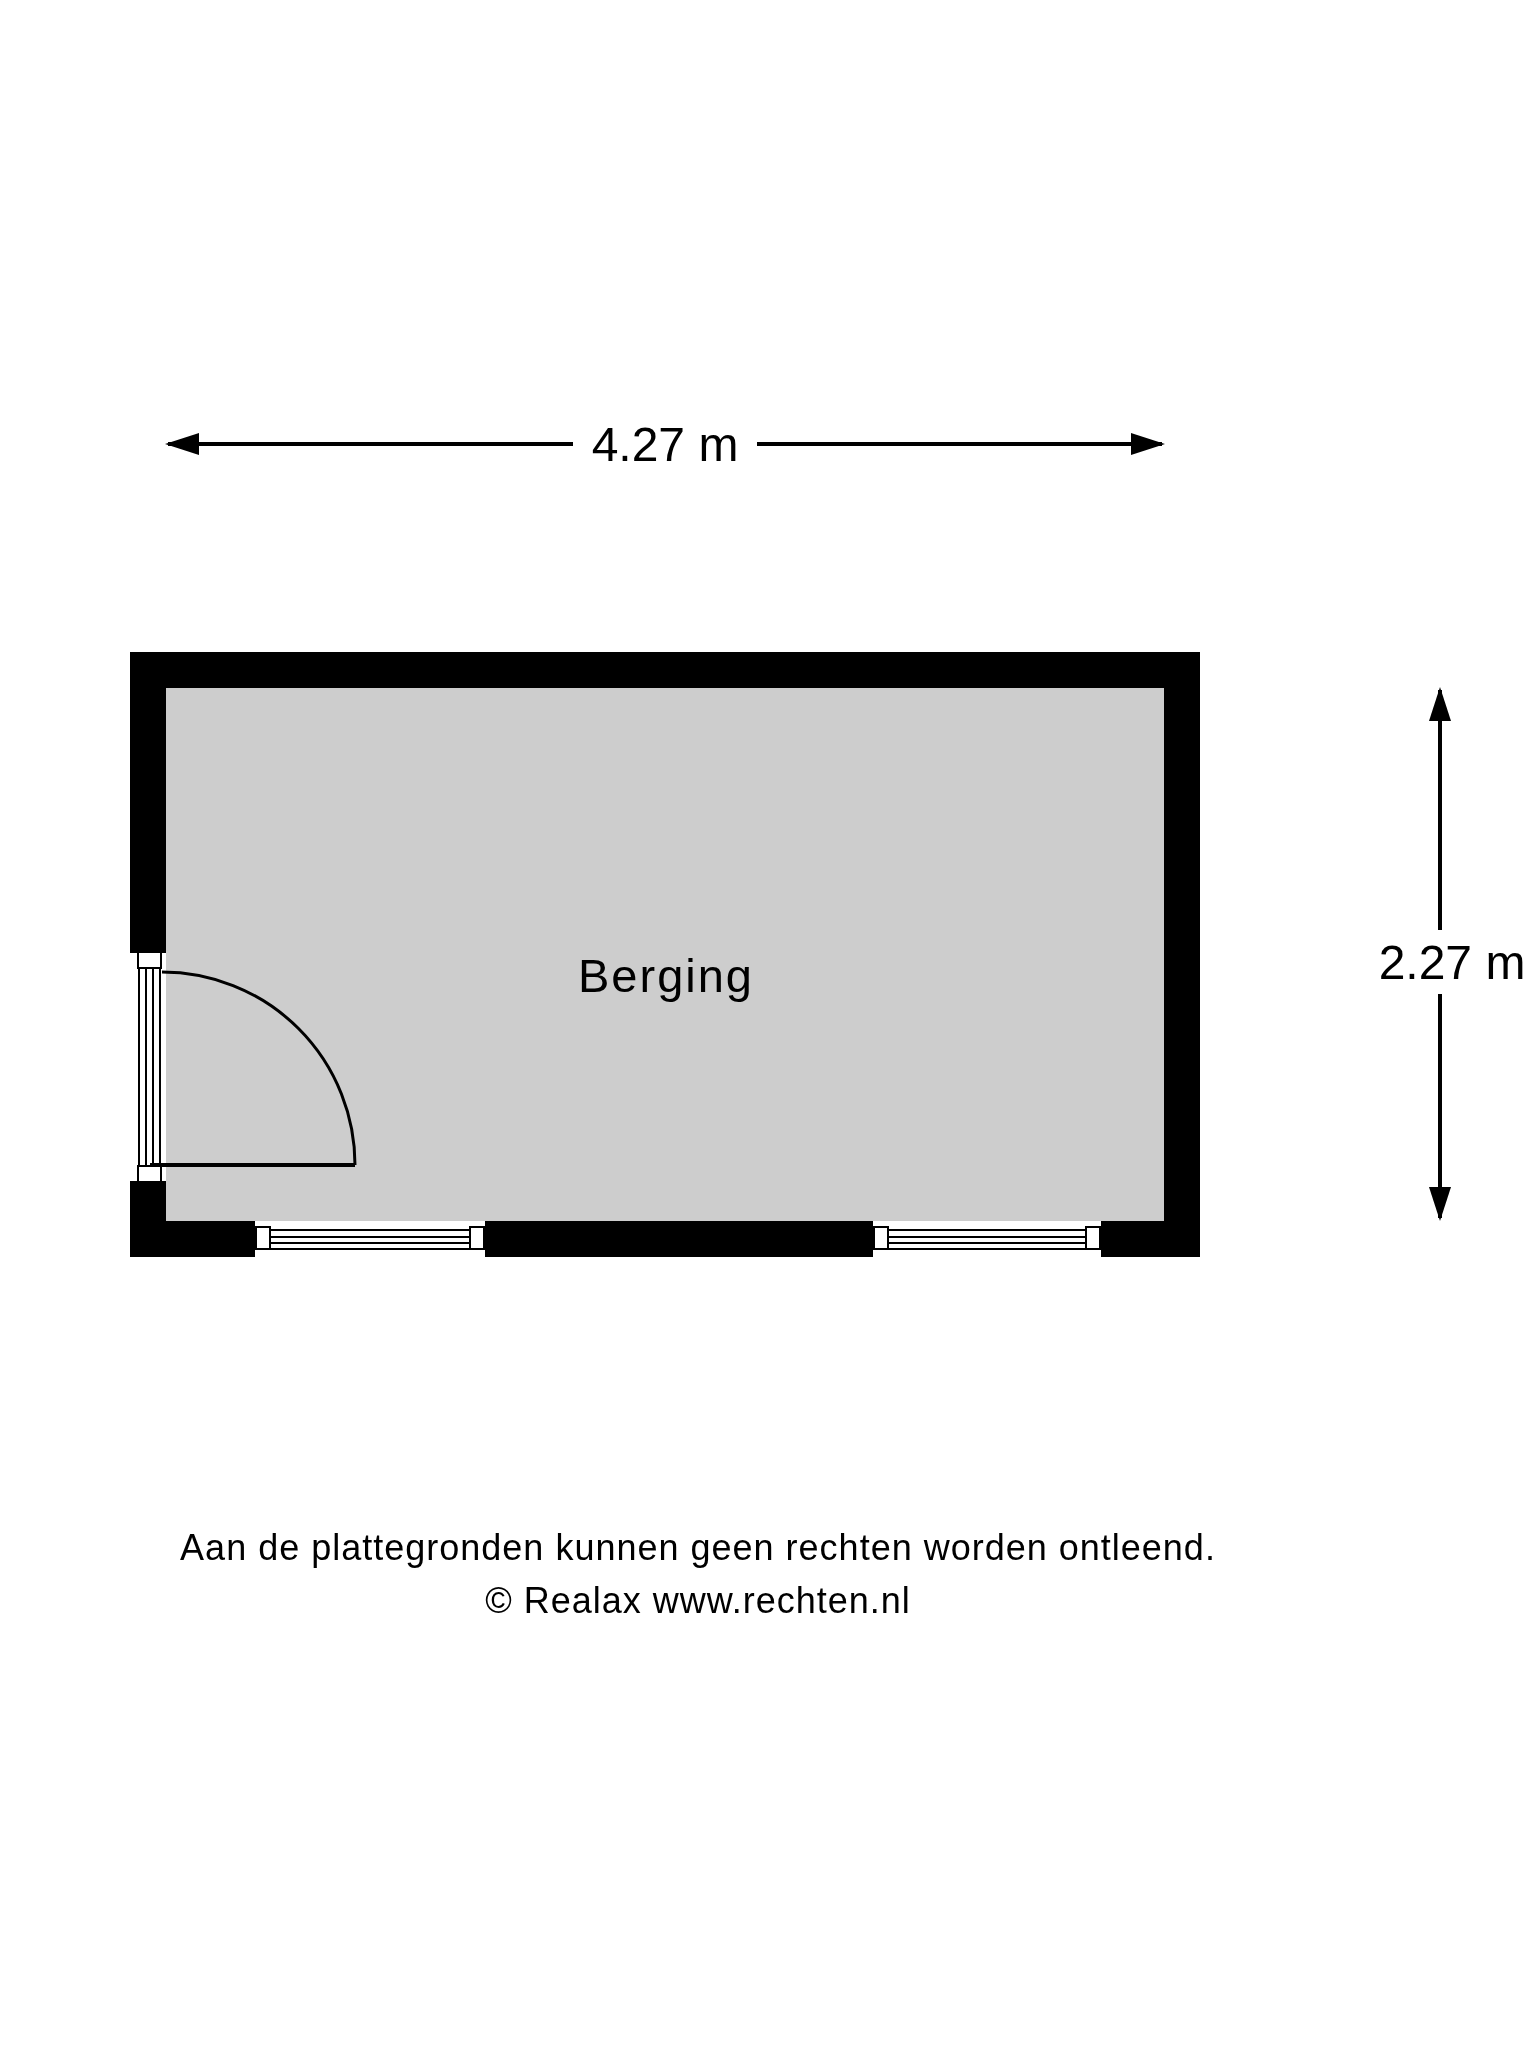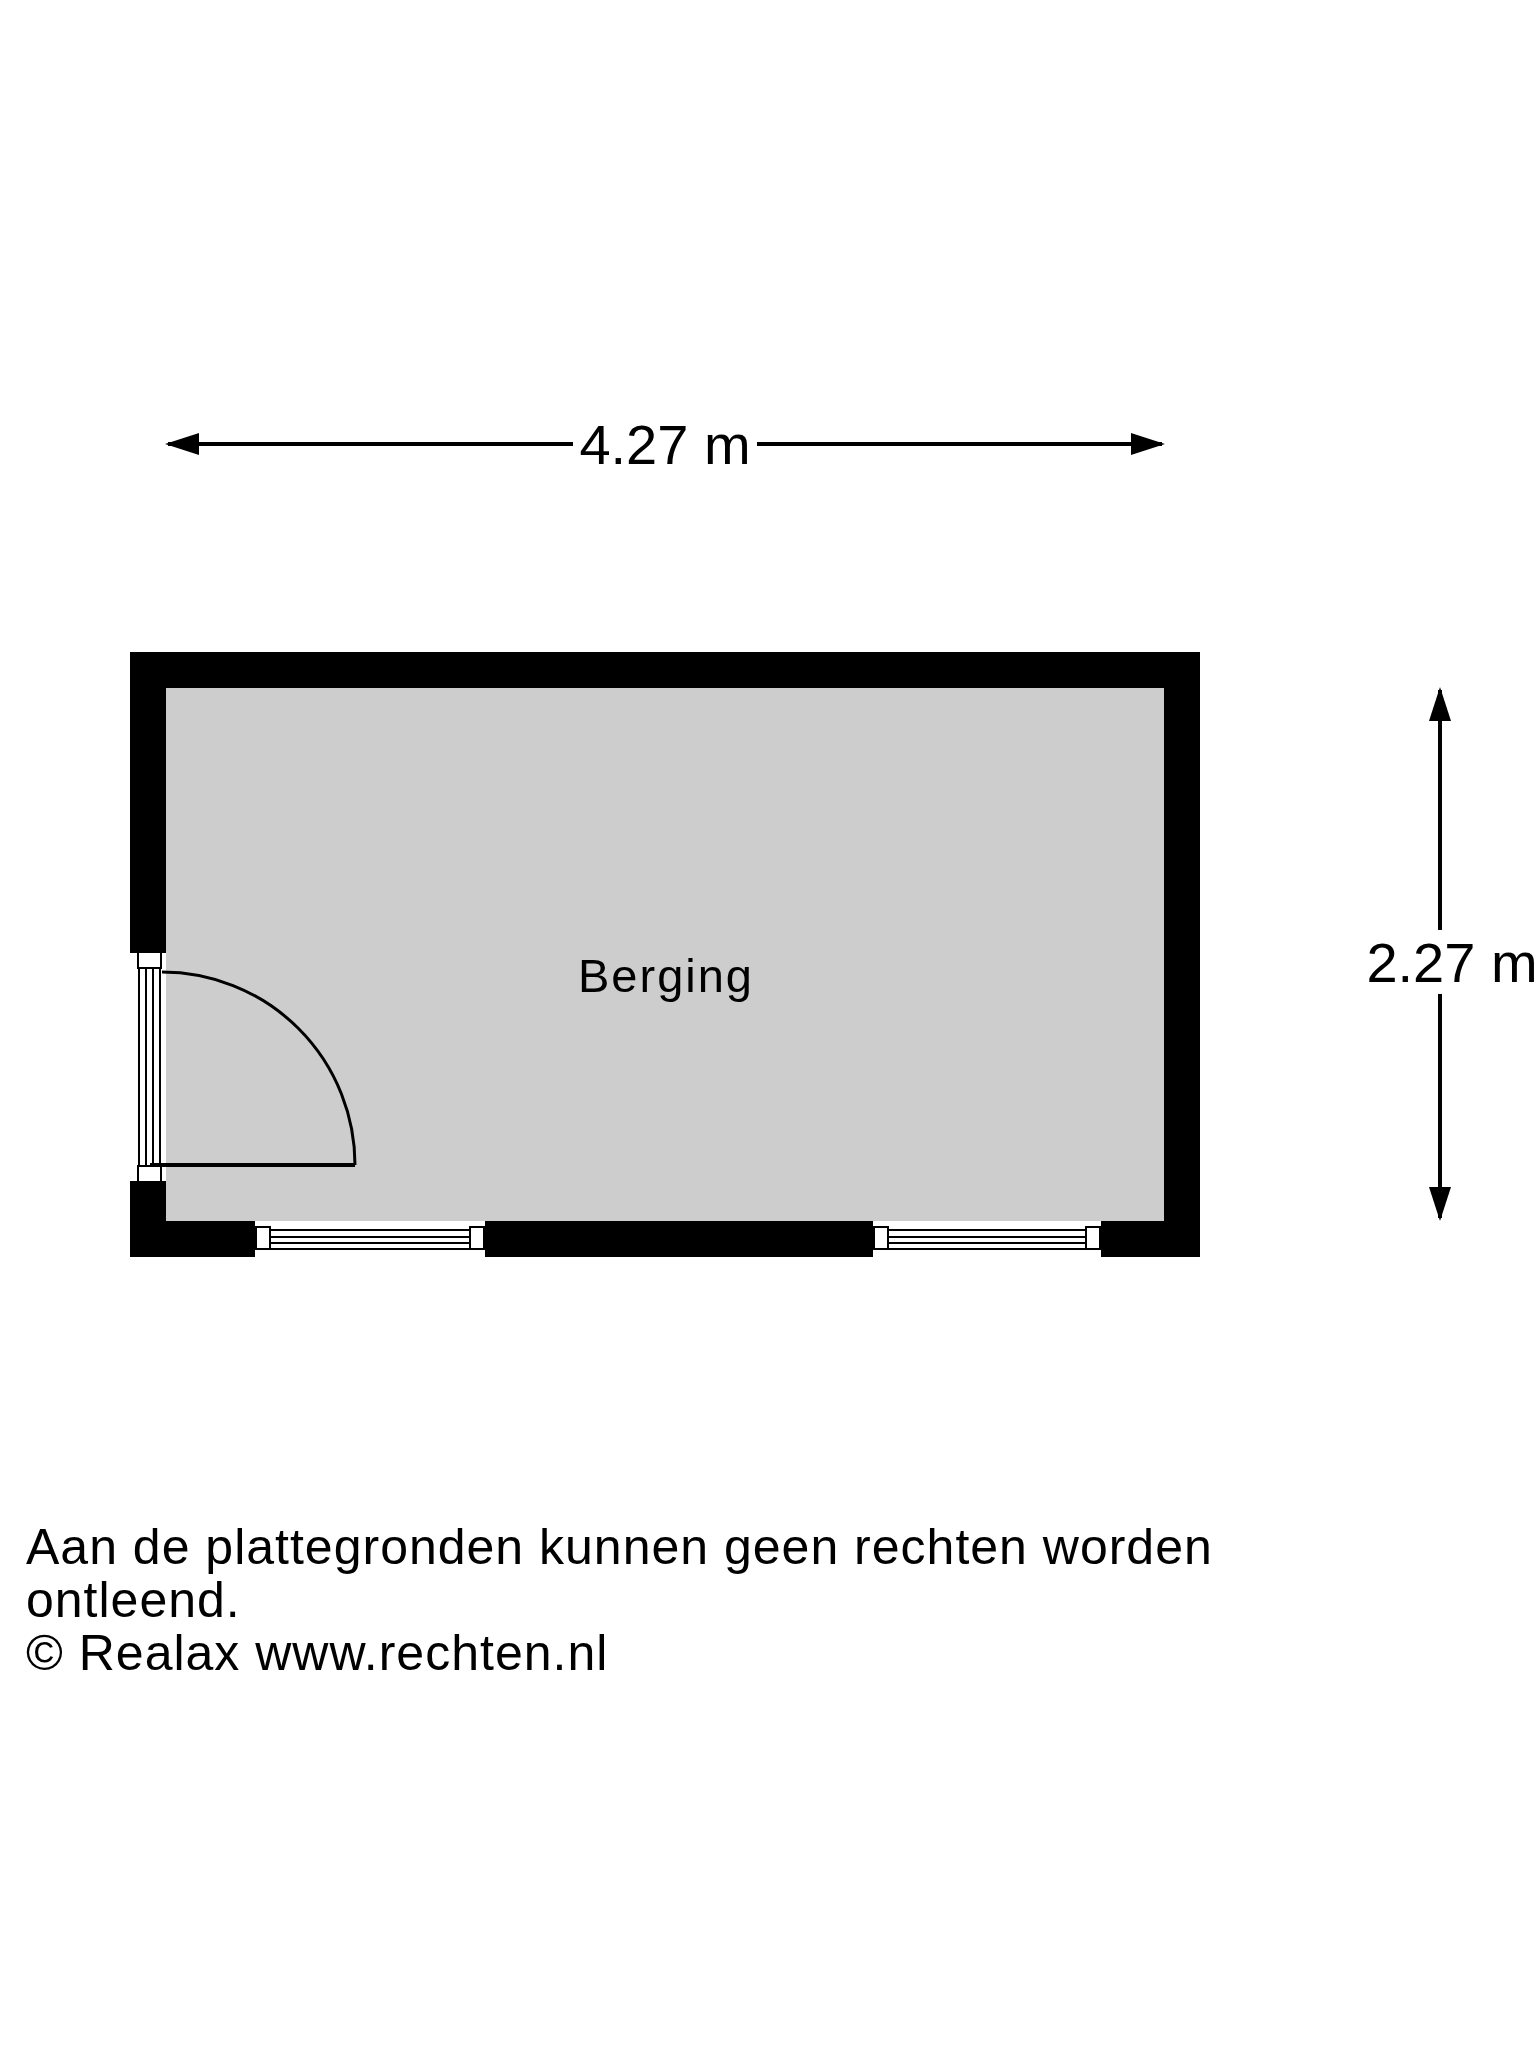--- a/index.html
+++ b/index.html
@@ -42,33 +42,33 @@
   }
   .dframe-line{position:absolute;top:0;bottom:0;width:2px;background:#000;}
   .dframe-line.a{left:5px;}
   .dframe-line.b{left:12px;}
   
   .overlay{position:absolute;left:0;top:0;z-index:6;pointer-events:none;}
   
   .dim-label{
     position:absolute;background:#fff;z-index:7;
     display:flex;align-items:center;justify-content:center;
-    font-size:56px;white-space:nowrap;
+    font-size:48px;white-space:nowrap;
   }
   .dim-label.h{left:573px;top:412px;width:184px;height:64px;}
   .dim-label.v{left:1362px;top:930px;width:180px;height:64px;}
   
   .room-label{
     position:absolute;left:541px;top:927px;width:250px;z-index:3;
     text-align:center;font-size:47px;letter-spacing:2px;white-space:nowrap;margin-top:21px;
   }
   
   .disclaimer{
-    position:absolute;left:26px;top:1521px;width:1332px;z-index:2;
-    text-align:left;font-size:50px;line-height:53px;letter-spacing:1px;
+    position:absolute;left:32px;top:1521px;width:1332px;z-index:2;
+    text-align:center;font-size:36px;line-height:53px;letter-spacing:1px;
   }
 </style>
 </head>
 <body>
 
 <div class="canvas">
 
   <div class="floor"></div>
 
   <div class="wall" style="left:130px;top:652px;width:1070px;height:36px;"></div>

